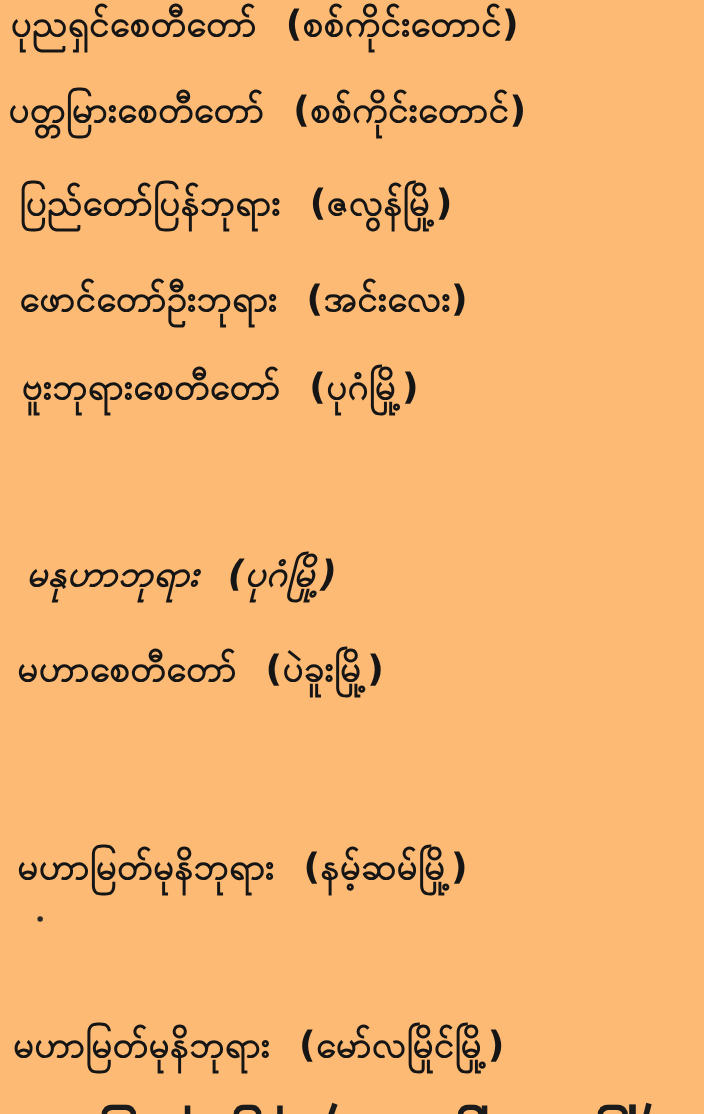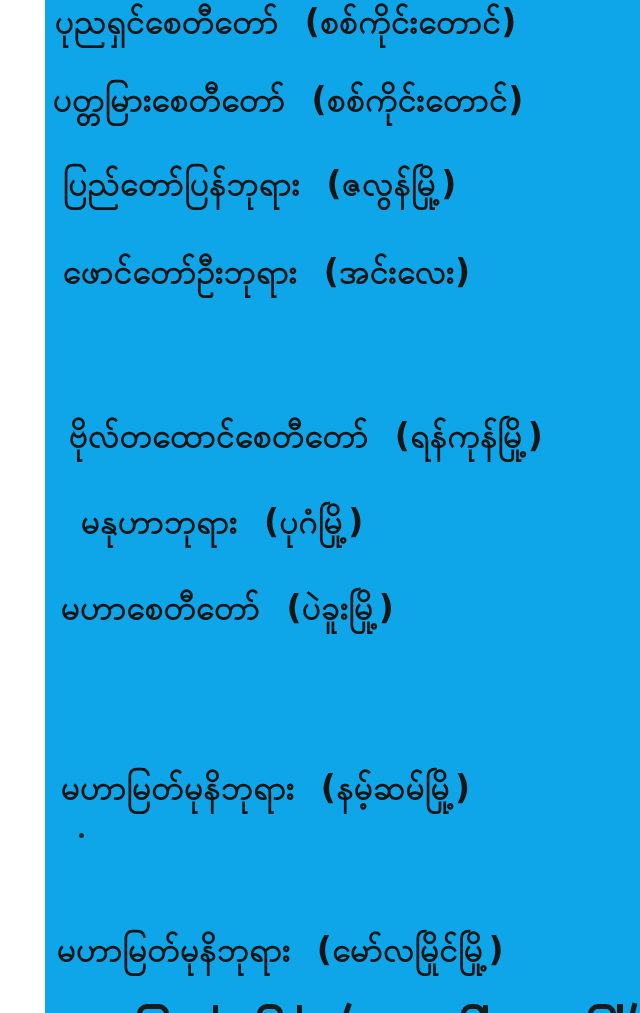--- a/index.html
+++ b/index.html
@@ -10,22 +10,21 @@
     width: 640px;
     height: 1013px;
     background: #ffffff;
     overflow: hidden;
     position: relative;
     font-family: "DejaVu Sans", sans-serif;
   }
   .page {
     position: absolute;
     inset: 0;
-    background: #0ea5e9;
-    margin-left: 45px;
+    background: #fdba74;
   }
   .line {
     position: absolute;
     white-space: nowrap;
     color: #151515;
     font-size: 33px;
     font-weight: 700;
     line-height: 1.35;
     letter-spacing: 0.5px;
   }
@@ -74,27 +73,27 @@
   <div class="line" style="top:162px;  left:18px;">
     <span>ပြည်တော်ပြန်ဘုရား</span>
     <span class="loc">(ဇလွန်မြို့)</span>
   </div>
 
   <div class="line" style="top:250px;  left:18px;text-align:right;">
     <span>ဖောင်တော်ဦးဘုရား</span>
     <span class="loc">(အင်းလေး)</span>
   </div>
 
-
-  <div class="line" style="top:414px;  left:24px;">
-    <span>ဗိုလ်တထောင်စေတီတော်</span>
-    <span class="loc">(ရန်ကုန်မြို့)</span>
+  <div class="line" style="top:330px;  left:20px;">
+    <span>ဗူးဘုရားစေတီတော်</span>
+    <span class="loc">(ပုဂံမြို့)</span>
   </div>
 
-  <div class="line" style="top:500px;  left:36px;">
+
+  <div class="line" style="top:500px;  left:24px;font-style:italic;">
     <span>မနုဟာဘုရား</span>
     <span class="loc">(ပုဂံမြို့)</span>
   </div>
 
   <div class="line" style="top:586px;  left:16px;">
     <span>မဟာစေတီတော်</span>
     <span class="loc">(ပဲခူးမြို့)</span>
   </div>
 
 

